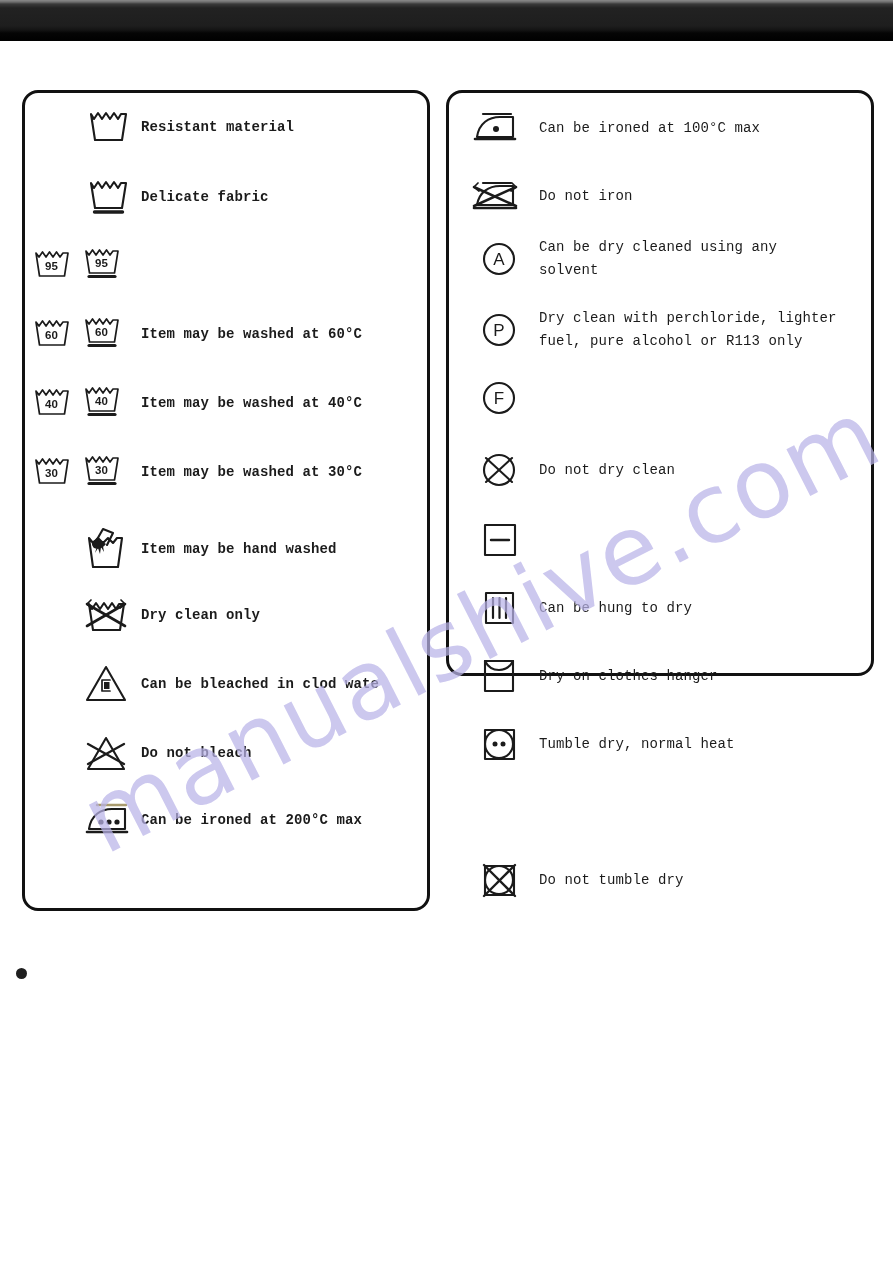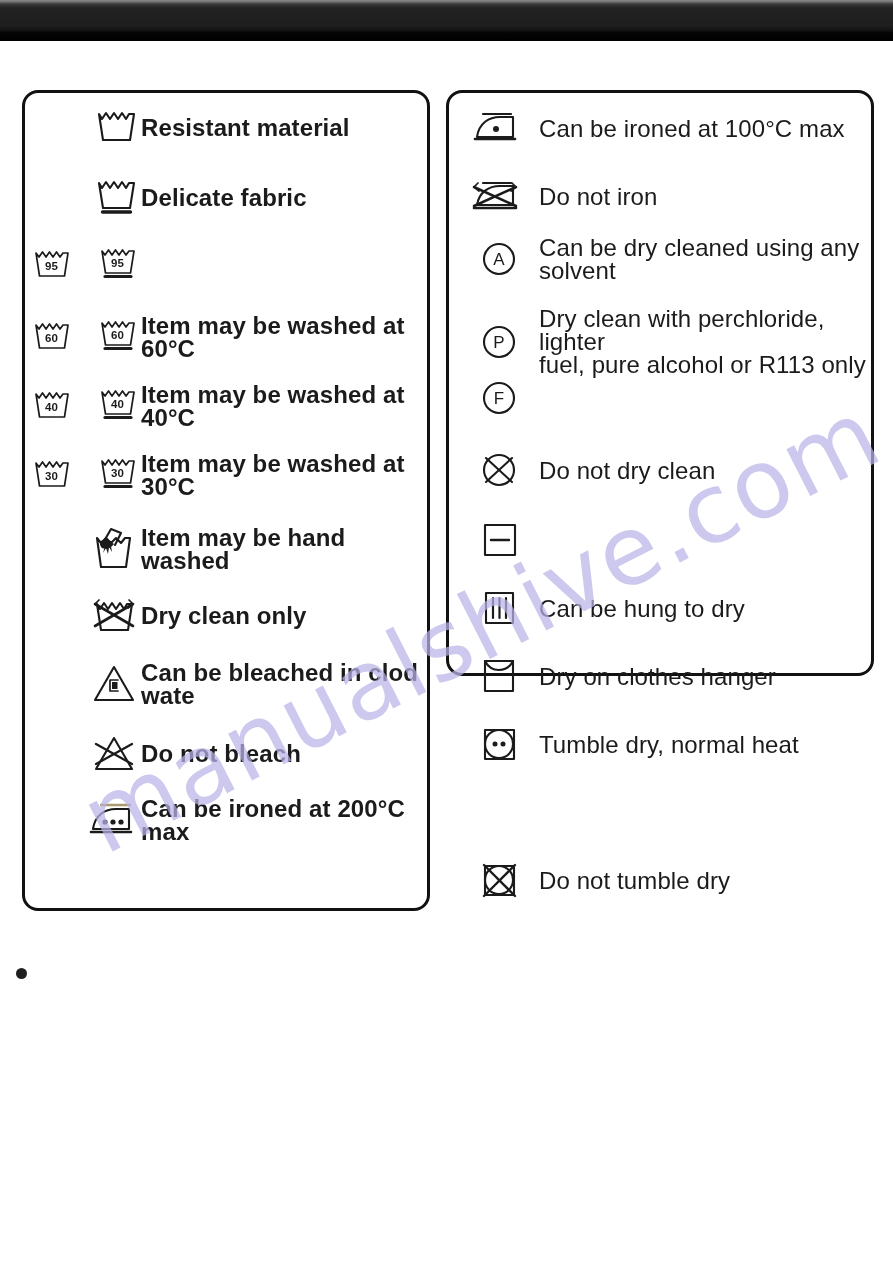--- a/index.html
+++ b/index.html
@@ -64,25 +64,25 @@
     position: absolute;
     display: flex;
     align-items: center;
     width: 100%;
   }
   .sym-cell {
     flex: 0 0 auto;
     display: flex;
     align-items: center;
     justify-content: flex-start;
-    gap: 24px;
+    gap: 8px;
   }
   .label {
-    font-family: Liberation Sans, sans-serif;
-    font-size: 24px;
+    font-family: Liberation Mono, monospace;
+    font-size: 14px;
     line-height: 23px;
     color: #1b1b1b;
     white-space: pre-line;
     letter-spacing: 0.1px;
   }
   .label.bold-ish { font-weight: 600; }
 
   
   #panel-left .row  { left: 8px; }
   #panel-left .sym-cell { width: 108px; }

